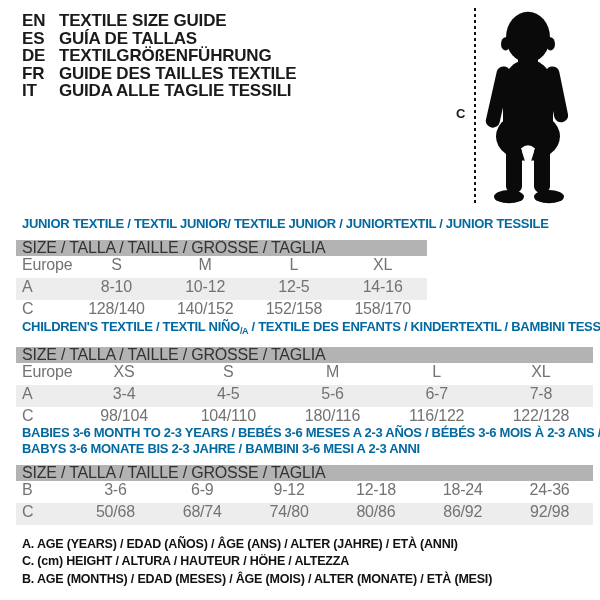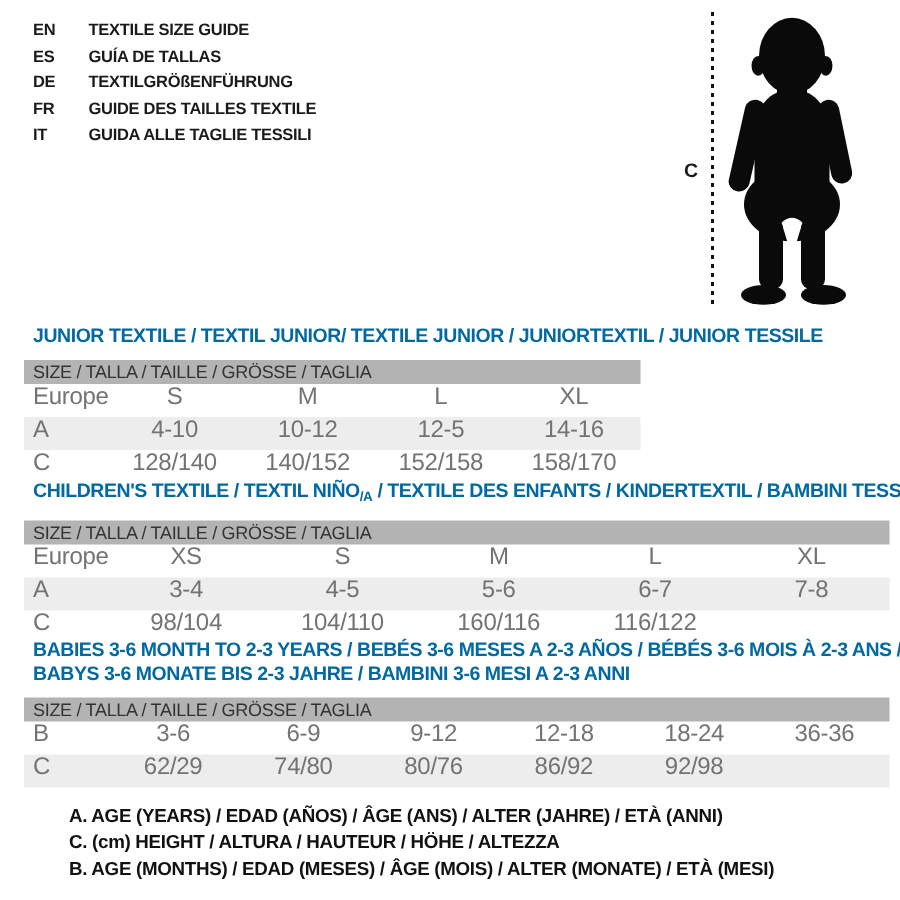--- a/index.html
+++ b/index.html
@@ -13,21 +13,21 @@
     font-family: "Liberation Sans", sans-serif;
     color: #1a1a1a;
   }
 
   
   .lang-block {
     position: absolute;
     left: 22px;
     top: 12px;
     font-weight: bold;
-    font-size: 11px;
+    font-size: 17px;
     line-height: 17.5px;
     letter-spacing: -0.2px;
   }
   .lang-row { display: grid; grid-template-columns: 37px auto; white-space: nowrap; }
 
   
   .measure-line {
     position: absolute;
     left: 474px; top: 8px;
     width: 2px; height: 198px;
@@ -53,21 +53,21 @@
   .sec-heading .sub { font-size: 9px; vertical-align: -3px; }
   .heading-2line { line-height: 16px; }
 
   
   .size-table { position: absolute; left: 16px; }
   .tbar {
     height: 16px; line-height: 16px;
     background: #b3b3b3;
     color: #333333;
     padding-left: 6px;
-    font-size: 12px;
+    font-size: 16px;
     letter-spacing: -0.2px;
     white-space: nowrap;
     overflow: hidden;
   }
   .trows .trow {
     display: grid;
     height: 22px; line-height: 17px;
     font-size: 16px;
     color: #737373;
     letter-spacing: -0.2px;
@@ -82,21 +82,20 @@
   
   .footnotes {
     position: absolute;
     left: 22px; top: 536px;
     font-weight: bold;
     font-size: 12.5px;
     line-height: 17.3px;
     letter-spacing: -0.2px;
     color: #111;
     white-space: nowrap;
-    margin-left: 24px;
   }
 </style>
 </head>
 <body>
 
 <div class="canvas">
 
   <div class="lang-block">
     <div class="lang-row">
       <span>EN</span>
@@ -148,21 +147,21 @@
     <div class="trows">
         <div class="trow">
           <div class="tcell label">Europe</div>
           <div class="tcell">S</div>
           <div class="tcell">M</div>
           <div class="tcell">L</div>
           <div class="tcell">XL</div>
         </div>
         <div class="trow">
           <div class="tcell label">A</div>
-          <div class="tcell">4-10</div>
+          <div class="tcell">8-10</div>
           <div class="tcell">10-12</div>
           <div class="tcell">12-5</div>
           <div class="tcell">14-16</div>
         </div>
         <div class="trow">
           <div class="tcell label">C</div>
           <div class="tcell">128/140</div>
           <div class="tcell">140/152</div>
           <div class="tcell">152/158</div>
           <div class="tcell">158/170</div>
@@ -187,47 +186,49 @@
           <div class="tcell">3-4</div>
           <div class="tcell">4-5</div>
           <div class="tcell">5-6</div>
           <div class="tcell">6-7</div>
           <div class="tcell">7-8</div>
         </div>
         <div class="trow">
           <div class="tcell label">C</div>
           <div class="tcell">98/104</div>
           <div class="tcell">104/110</div>
-          <div class="tcell">160/116</div>
+          <div class="tcell">180/116</div>
           <div class="tcell">116/122</div>
+          <div class="tcell">122/128</div>
         </div>
       </div>
   </div>
 
   <div class="sec-heading heading-2line" style="top:425px">
     <div>BABIES 3-6 MONTH TO 2-3 YEARS / BEBÉS 3-6 MESES A 2-3 AÑOS / BÉBÉS 3-6 MOIS À 2-3 ANS /</div>
     <div>BABYS 3-6 MONATE BIS 2-3 JAHRE / BAMBINI 3-6 MESI A 2-3 ANNI</div>
   </div>
   <div class="size-table babies" style="top:465px; width:577px">
     <div class="tbar">SIZE / TALLA / TAILLE / GRÖSSE / TAGLIA</div>
     <div class="trows">
         <div class="trow">
           <div class="tcell label">B</div>
           <div class="tcell">3-6</div>
           <div class="tcell">6-9</div>
           <div class="tcell">9-12</div>
           <div class="tcell">12-18</div>
           <div class="tcell">18-24</div>
-          <div class="tcell">36-36</div>
+          <div class="tcell">24-36</div>
         </div>
         <div class="trow">
           <div class="tcell label">C</div>
-          <div class="tcell">62/29</div>
+          <div class="tcell">50/68</div>
+          <div class="tcell">68/74</div>
           <div class="tcell">74/80</div>
-          <div class="tcell">80/76</div>
+          <div class="tcell">80/86</div>
           <div class="tcell">86/92</div>
           <div class="tcell">92/98</div>
         </div>
       </div>
   </div>
 
   <div class="footnotes">
     <div>A. AGE (YEARS) / EDAD (AÑOS) / ÂGE (ANS) / ALTER (JAHRE) / ETÀ (ANNI)</div>
     <div>C. (cm) HEIGHT / ALTURA / HAUTEUR / HÖHE / ALTEZZA</div>
     <div>B. AGE (MONTHS) / EDAD (MESES) / ÂGE (MOIS) / ALTER (MONATE) / ETÀ (MESI)</div>

